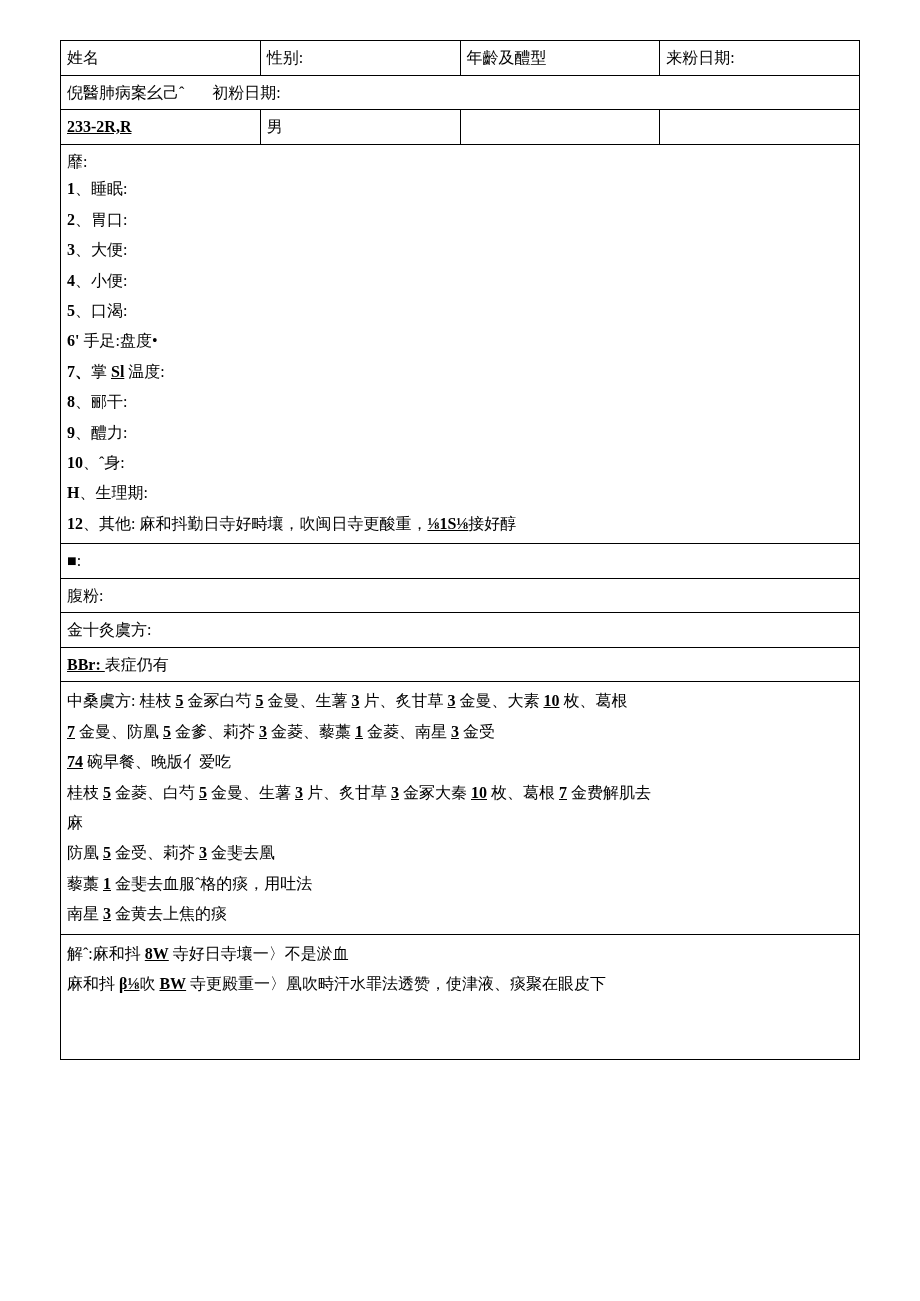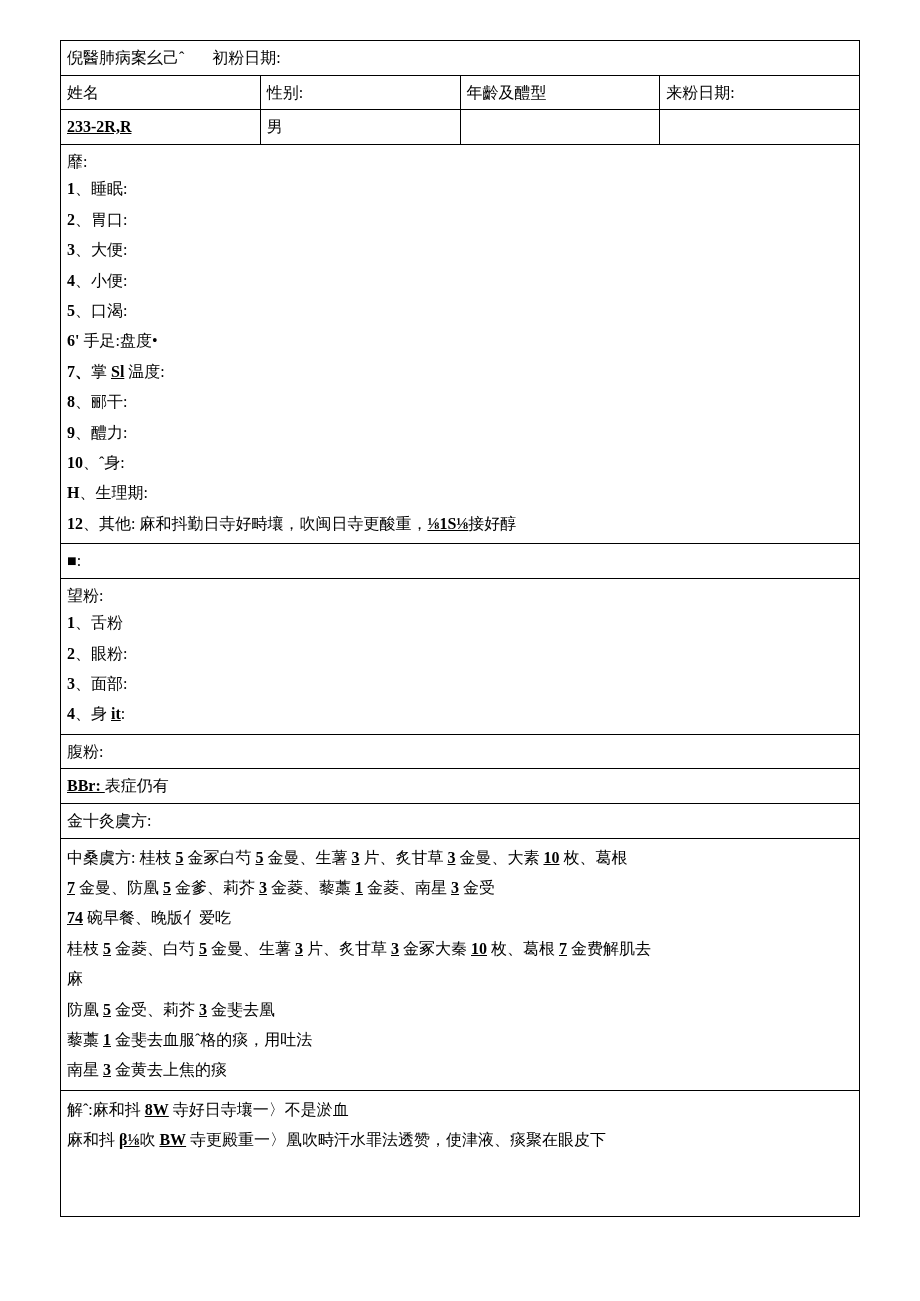--- a/index.html
+++ b/index.html
@@ -37,31 +37,31 @@
     font-weight: bold;
   }
 </style>
 </head>
 <body>
 <div class="page">
 
 <table>
   <tbody>
         <tr>
+    <td style="width:25%">姓名</td>
+    <td style="width:25%">性别:</td>
+    <td style="width:25%">年齡及醴型</td>
+    <td style="width:25%">来粉日期:</td>
+  </tr>
+  <tr>
     <td colspan="4">
       <span>倪醫肺病案幺己ˆ</span>
       &nbsp;&nbsp;&nbsp;&nbsp;&nbsp;
       <span>初粉日期:</span>
     </td>
-  </tr>
-  <tr>
-    <td style="width:25%">姓名</td>
-    <td style="width:25%">性别:</td>
-    <td style="width:25%">年齡及醴型</td>
-    <td style="width:25%">来粉日期:</td>
   </tr>
   <tr>
     <td class="bold">233-2R,R</td>
     <td>男</td>
     <td></td>
     <td></td>
   </tr>
   <tr>
     <td colspan="4">
       <div>靡:</div>
@@ -78,40 +78,29 @@
               <div><span class="num">10</span>、ˆ身:</div>
               <div><span class="num">H</span>、生理期:</div>
               <div><span class="num">12</span>、其他: 麻和抖勤日寺好畤壤，吹闽日寺更酸重，<span class="bold">⅛1S⅛</span>接好醇</div>
             </div>
     </td>
   </tr>
   <tr>
     <td colspan="4">■:</td>
   </tr>
   <tr>
-    <td colspan="4">
-      <div>望粉:</div>
-      <div class="section-content" id="wang-list">
-              <div><span class="num">1</span>、舌粉</div>
-              <div><span class="num">2</span>、眼粉:</div>
-              <div><span class="num">3</span>、面部:</div>
-              <div><span class="num">4</span>、身 <span class="bold">it</span>:</div>
-            </div>
-    </td>
+    <td colspan="4">腹粉:</td>
   </tr>
   <tr>
-    <td colspan="4">腹粉:</td>
+    <td colspan="4">金十灸虞方:</td>
   </tr>
   <tr>
     <td colspan="4">
       <span class="bold">BBr: </span><span>表症仍有</span>
     </td>
-  </tr>
-  <tr>
-    <td colspan="4">金十灸虞方:</td>
   </tr>
   <tr>
     <td colspan="4">
       <div class="section-content" id="rx-lines">
               <div>中桑虞方: 桂枝 <span class="bold">5</span> 金冢白芍 <span class="bold">5</span> 金曼、生薯 <span class="bold">3</span> 片、炙甘草 <span class="bold">3</span> 金曼、大素 <span class="bold">10</span> 枚、葛根</div>
               <div><span class="bold">7</span> 金曼、防凰 <span class="bold">5</span> 金爹、莉芥 <span class="bold">3</span> 金菱、藜藁 <span class="bold">1</span> 金菱、南星 <span class="bold">3</span> 金受</div>
               <div><span class="bold">74</span> 碗早餐、晚版亻爱吃</div>
               <div>桂枝 <span class="bold">5</span> 金菱、白芍 <span class="bold">5</span> 金曼、生薯 <span class="bold">3</span> 片、炙甘草 <span class="bold">3</span> 金冢大秦 <span class="bold">10</span> 枚、葛根 <span class="bold">7</span> 金费解肌去</div>
               <div>麻</div>
               <div>防凰 <span class="bold">5</span> 金受、莉芥 <span class="bold">3</span> 金斐去凰</div>

